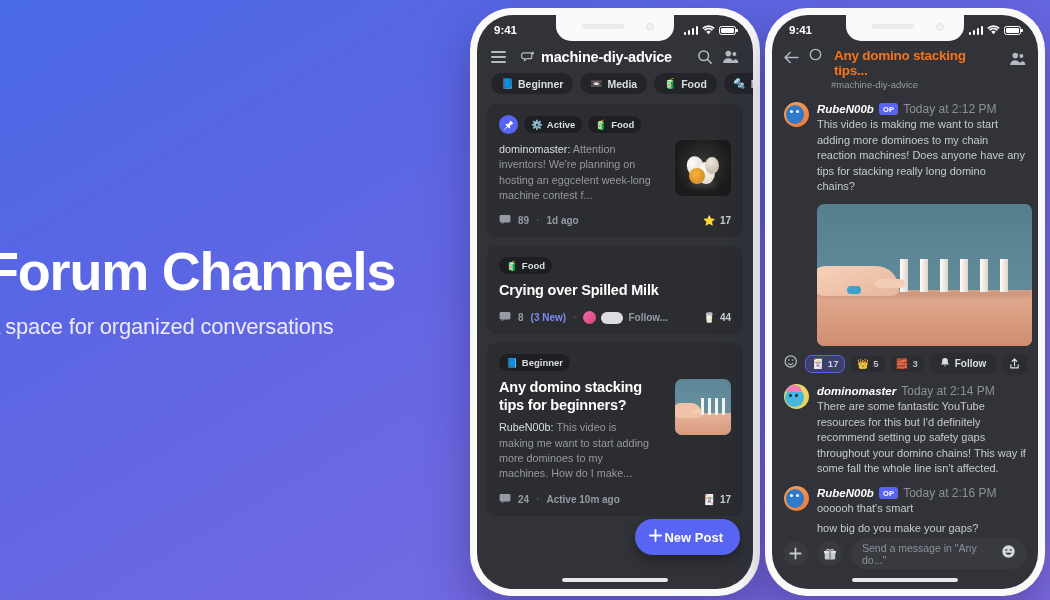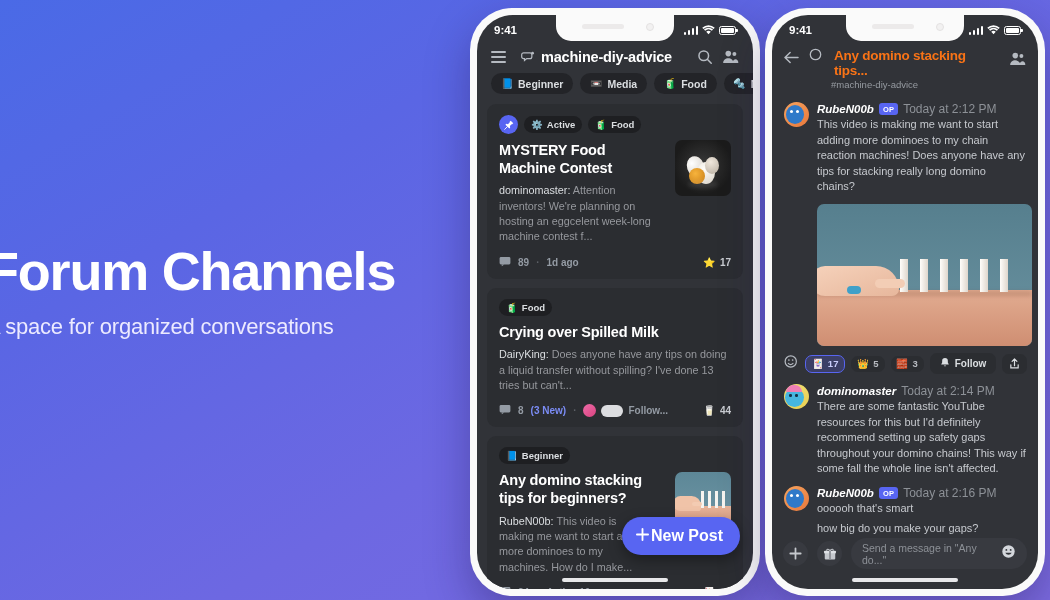--- a/index.html
+++ b/index.html
@@ -89,21 +89,21 @@
   .foot-right { margin-left:auto; display:flex; align-items:center; gap:4px; font-weight:700; color:#c9ccd1; }
   .thumb { position:absolute; right:12px; border-radius:7px; overflow:hidden; }
 
   .typing { display:flex; align-items:center; gap:5px; }
   .typ-av { width:13px; height:13px; border-radius:50%; background:linear-gradient(140deg,#ee6ba8,#d9437f); }
   .typ-bub { width:22px; height:12px; border-radius:7px; background:#dcdde0; }
 
   .newpost {
     position:absolute; right:13px; bottom:34px; background:#5865f2; color:#fff;
     border-radius:22px; padding:10px 17px 10px 14px; display:flex; align-items:center; gap:2px;
-    font-size:16px; font-weight:700; box-shadow:0 5px 14px rgba(0,0,0,.35); z-index:12; border:none;
+    font-size:13px; font-weight:700; box-shadow:0 5px 14px rgba(0,0,0,.35); z-index:12; border:none;
   }
   .homebar { position:absolute; bottom:7px; left:50%; transform:translateX(-50%); width:106px; height:4px; border-radius:3px; background:#e8e8ea; z-index:14; }
 
   
   #phoneB { left:765px; top:8px; width:280px; height:588px; }
   .fb-header { display:flex; align-items:flex-start; gap:8px; padding:3px 12px 8px; }
   .fb-titles { flex:1; margin-left:2px; }
   .fb-t { color:#f97316; font-size:13.5px; font-weight:700; letter-spacing:-.25px; display:flex; align-items:flex-start; gap:12px; }
   .fb-s { color:#969ba1; font-size:9.5px; margin-top:1px; margin-left:22px; }
 
@@ -231,21 +231,20 @@
               <span>Food</span>
             </span>
         </div>
         <div class="thumb" style="top:36px;width:56px;height:56px;background:radial-gradient(circle at 50% 46%,#3a3a3a 0%,#1b1b1b 70%);">
           <div style="position:absolute;left:12px;top:16px;width:17px;height:21px;border-radius:50%;background:radial-gradient(circle at 35% 30%,#fff,#cfc7bc);transform:rotate(-18deg);"></div>
           <div style="position:absolute;left:22px;top:22px;width:18px;height:22px;border-radius:50%;background:radial-gradient(circle at 40% 32%,#fffdf9,#d8d1c6);"></div>
           <div style="position:absolute;left:14px;top:28px;width:16px;height:16px;border-radius:50%;background:radial-gradient(circle at 40% 35%,#f7b33c,#c77d16);"></div>
           <div style="position:absolute;left:30px;top:17px;width:14px;height:17px;border-radius:50%;background:radial-gradient(circle at 40% 30%,#efe7dc,#b7ad9f);"></div>
           <div style="position:absolute;left:13px;top:41px;width:30px;height:7px;border-radius:50%;background:rgba(255,255,255,.10);filter:blur(2px);"></div>
         </div>
-        <div class="card-title" style="width:66%">MYSTERY Food Machine Contest</div>
         <div class="card-body" style="width:66%"><b>dominomaster:</b><span> Attention inventors! We're planning on hosting an eggcelent week-long machine contest f...</span></div>
         <div class="card-foot">
           <span><svg width="12" height="11" viewBox="0 0 14 12">
                 <rect x=".7" y=".8" width="12.6" height="8.6" rx="1.6" fill="#949ba4"></rect>
                 <path d="M3.2 9.4h3l-3 2.2z" fill="#949ba4"></path>
               </svg></span>
           <span>89</span>
           <span class="dot">·</span>
           <span>1d ago</span>
           <span class="foot-right">
@@ -256,21 +255,20 @@
       </div>
 
       <div class="card">
         <div class="card-tags">
           <span class="mini-tag">
               <span>🧃</span>
               <span>Food</span>
             </span>
         </div>
         <div class="card-title">Crying over Spilled Milk</div>
-        <div class="card-body"><b>DairyKing:</b><span> Does anyone have any tips on doing a liquid transfer without spilling? I've done 13 tries but can't...</span></div>
         <div class="card-foot">
           <span><svg width="12" height="11" viewBox="0 0 14 12">
                 <rect x=".7" y=".8" width="12.6" height="8.6" rx="1.6" fill="#949ba4"></rect>
                 <path d="M3.2 9.4h3l-3 2.2z" fill="#949ba4"></path>
               </svg></span>
           <span>8</span>
           <span class="newcnt">(3 New)</span>
           <span class="dot">·</span>
           <span class="typing">
             <span class="typ-av"></span>

